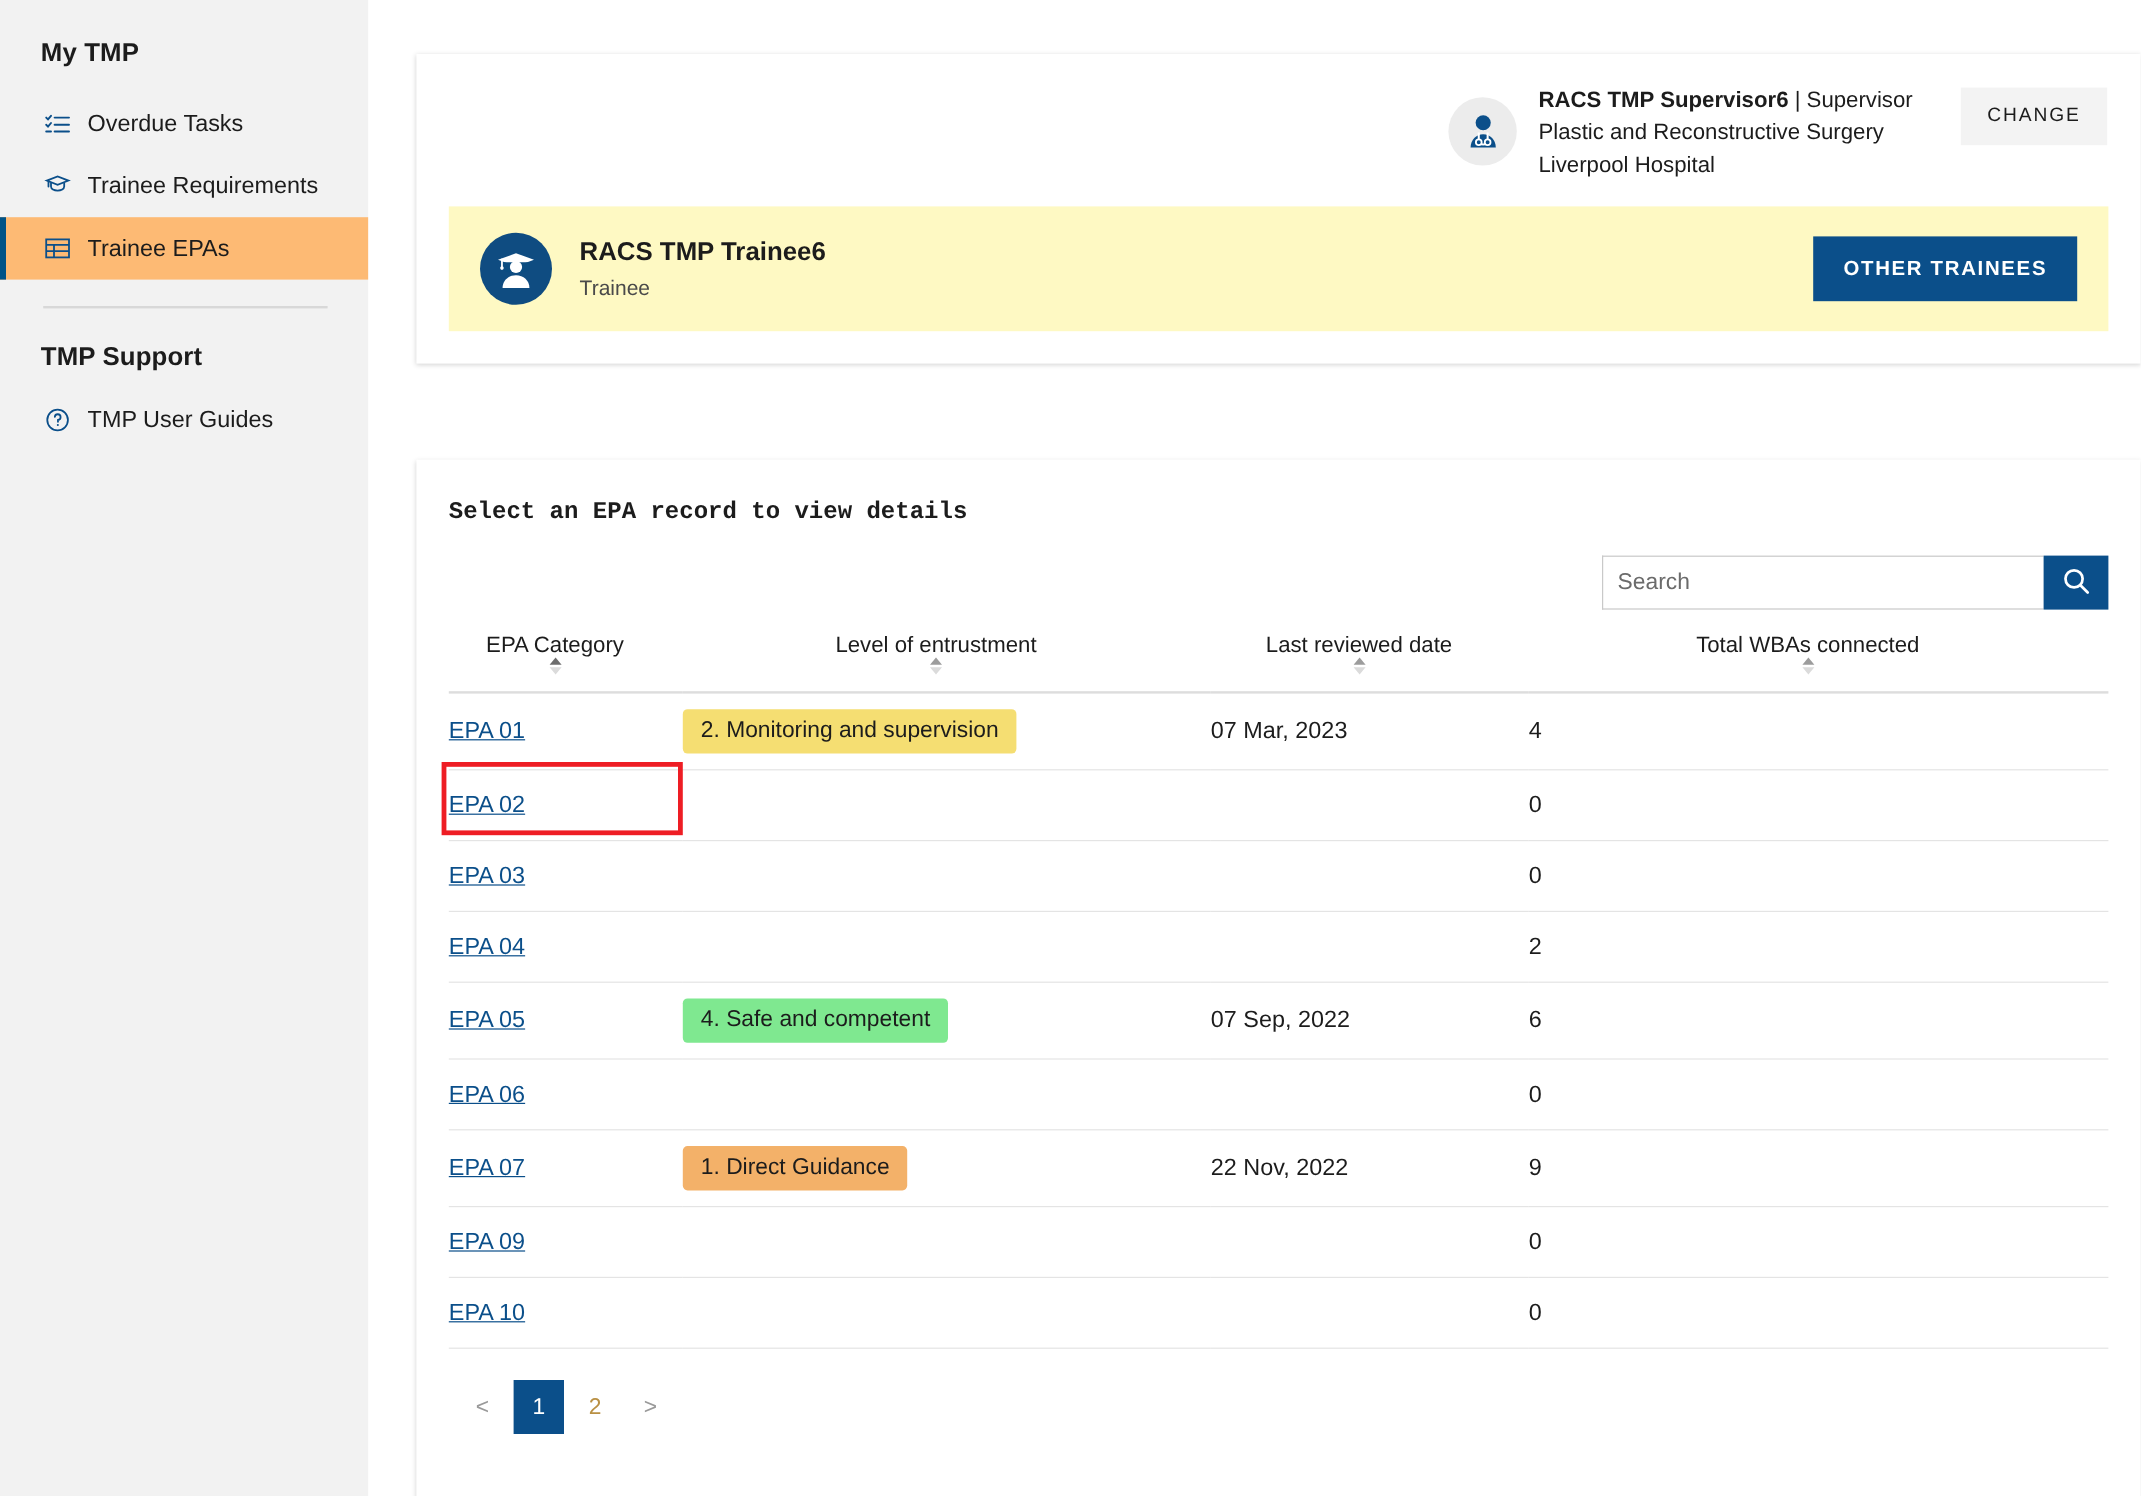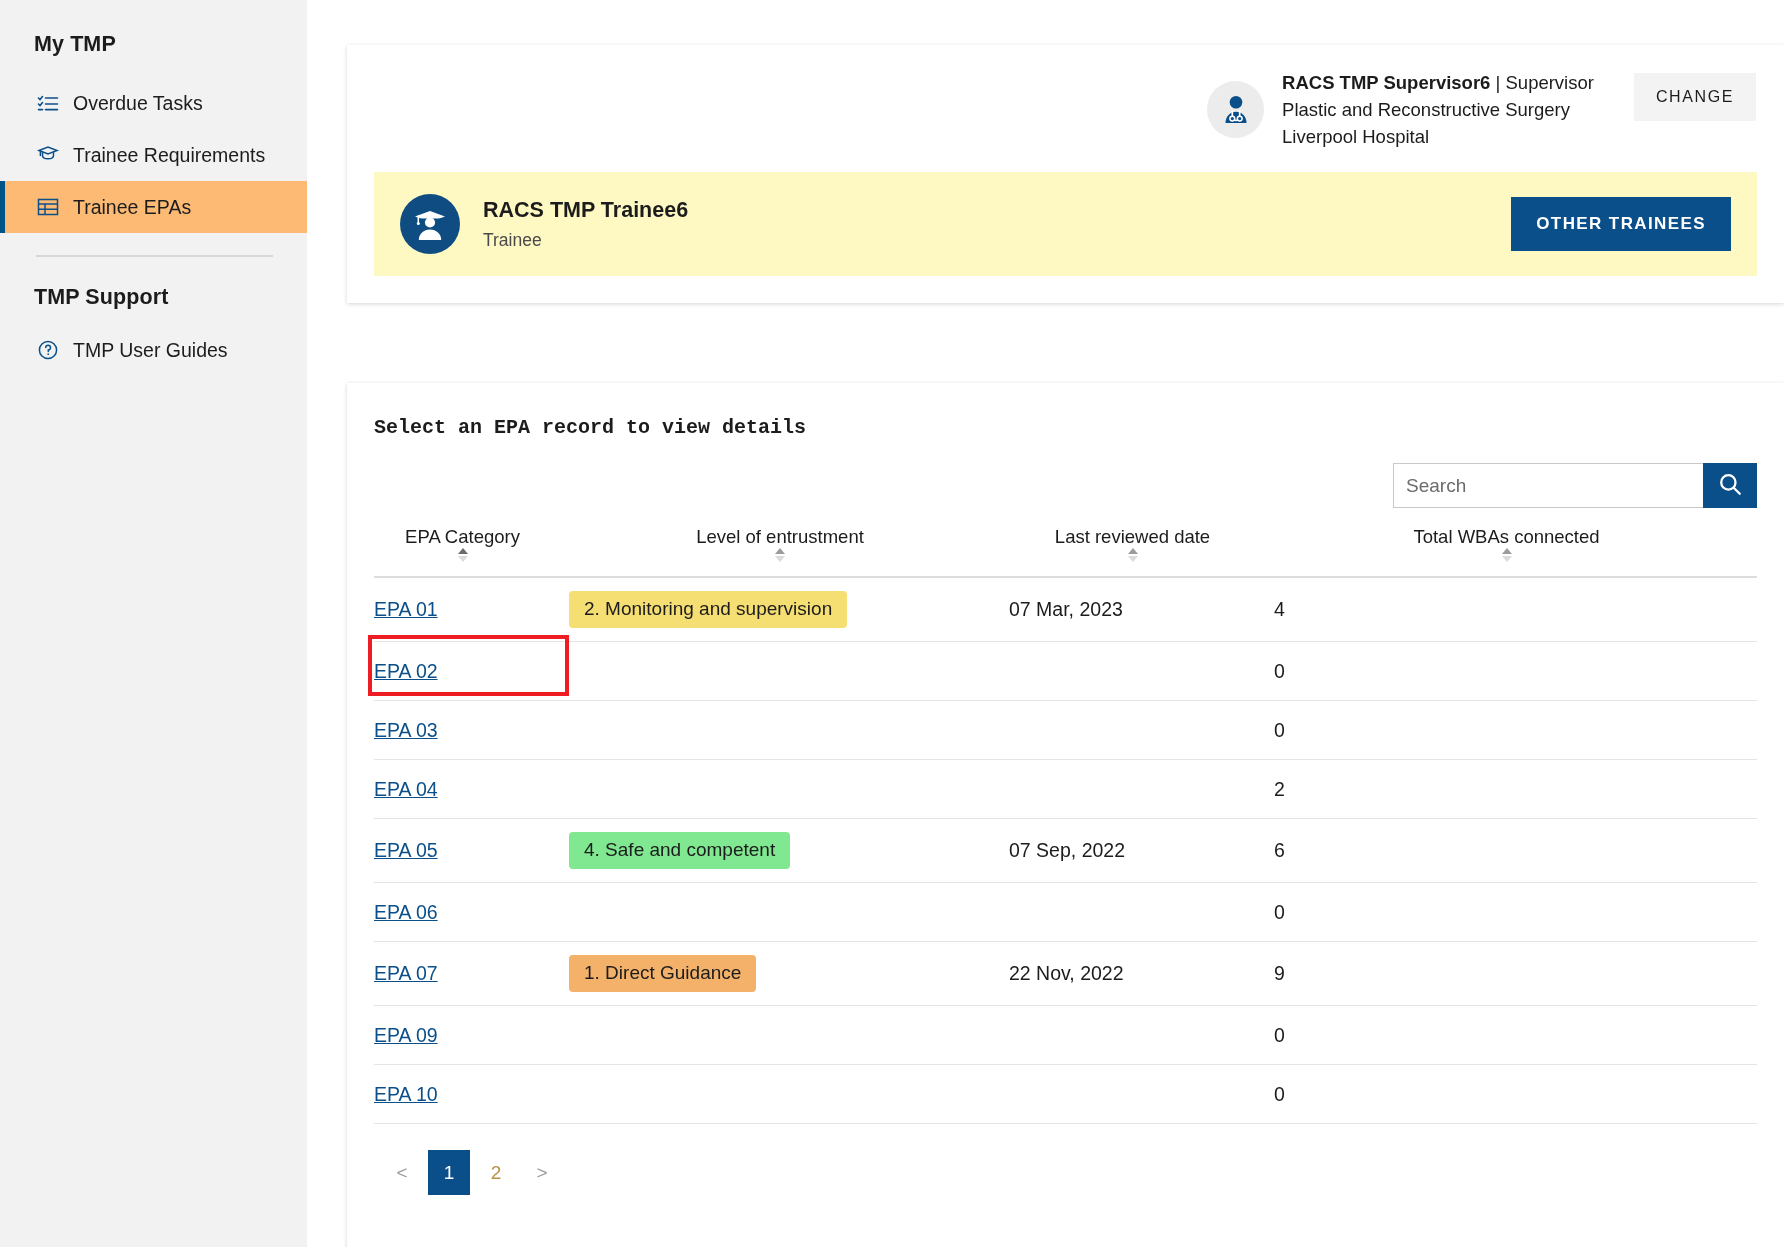--- a/index.html
+++ b/index.html
@@ -151,21 +151,21 @@
     font-family: Liberation Mono, monospace;
   }
   .search-wrap {
     display: flex;
     justify-content: flex-end;
     margin-top: 24px;
     margin-bottom: 8px;
   }
   .search-box { display: flex; }
   .search-input {
-    width: 310px;
+    width: 368px;
     height: 45px;
     border: 1px solid #c9c9c9;
     border-right: none;
     padding: 0 12px;
     font-size: 19px;
     color: #1c1c1c;
     font-family: "Liberation Sans", sans-serif;
     outline: none;
     background: #ffffff;
   }

